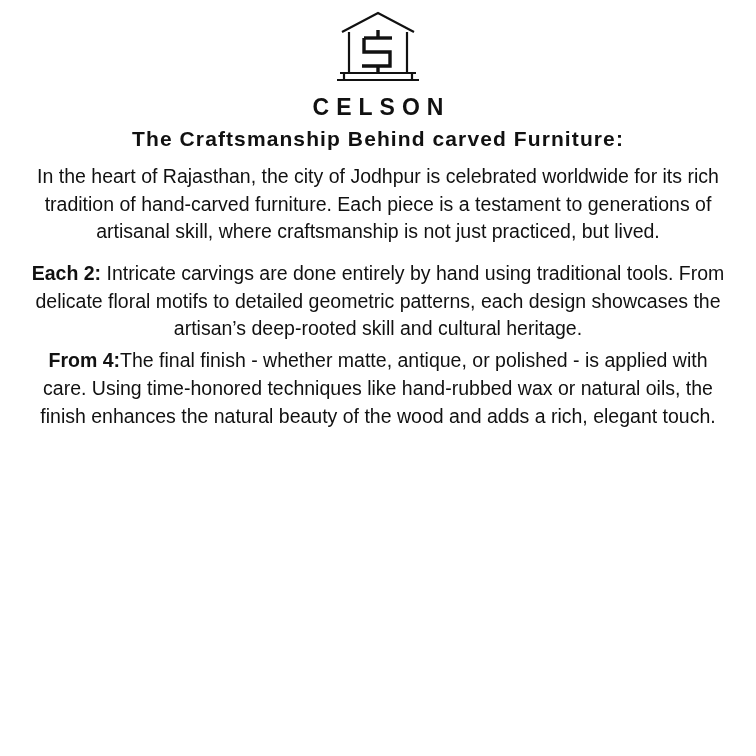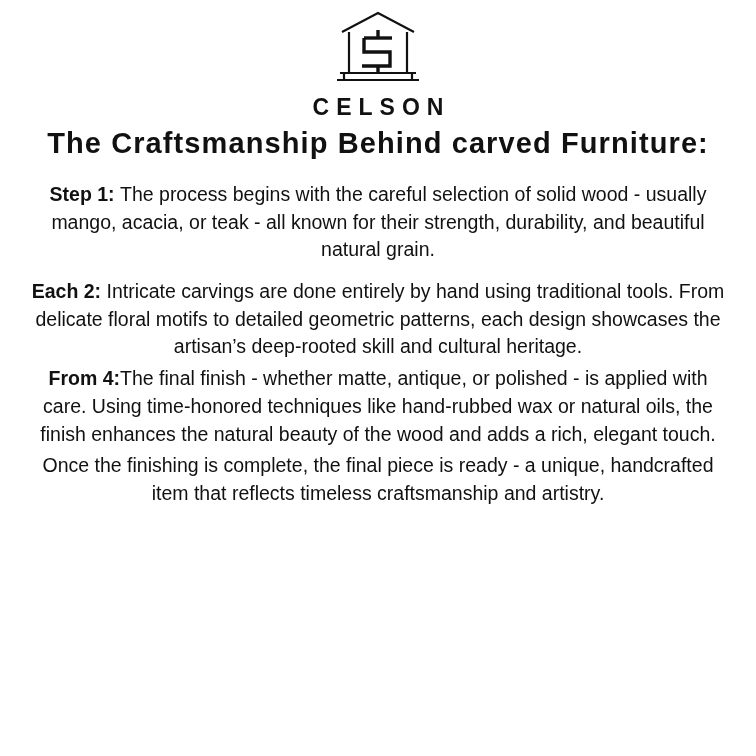--- a/index.html
+++ b/index.html
@@ -35,26 +35,26 @@
     font-size: 23px;
     font-weight: 700;
     letter-spacing: 7px;
     text-indent: 7px;
     color: #111111;
     margin-top: 4px;
     margin-bottom: 6px;
     text-align: center;
   }
   .headline {
-    font-size: 29px;
+    font-size: 21px;
     font-weight: 700;
     letter-spacing: 1.1px;
     color: #111111;
     text-align: center;
-    margin-bottom: 21px;
+    margin-bottom: 12px;
     width: 100%;
   }
   .para {
     font-size: 19.5px;
     line-height: 1.42;
     text-align: center;
     color: #111111;
     width: 706px;
     margin: 0 0 14px 0;
   }
@@ -87,31 +87,28 @@
         <path d="M46 20 L46 28"></path>
         <path d="M46 56 L46 64"></path>
       </g>
     </svg>
   </div>
 
   <div class="brand">CELSON</div>
 
   <div class="headline">The Craftsmanship Behind carved Furniture:</div>
 
+  <p class="para">
+    <span>In the heart of Rajasthan, the city of Jodhpur is celebrated worldwide for its rich tradition of hand-carved furniture. Each piece is a testament to generations of artisanal skill, where craftsmanship is not just practiced, but lived.</span>
+  </p>
 
-  <p class="para">
-    <b>Step 1: </b><span> The process begins with the careful selection of solid wood - usually mango, acacia, or teak - all known for their strength, durability, and beautiful natural grain.</span>
-  </p>
 
   <p class="para tight">
     <b>Each 2: </b><span>Intricate carvings are done entirely by hand using traditional tools. From delicate floral motifs to detailed geometric patterns, each design showcases the artisan’s deep-rooted skill and cultural heritage.</span>
   </p>
 
 
   <p class="para tight">
     <b>From 4:</b><span>The final finish - whether matte, antique, or polished - is applied with care. Using time-honored techniques like hand-rubbed wax or natural oils, the finish enhances the natural beauty of the wood and adds a rich, elegant touch.</span>
   </p>
 
-  <p class="para">
-    <span>Once the finishing is complete, the final piece is ready - a unique, handcrafted item that reflects timeless craftsmanship and artistry.</span>
-  </p>
 
 </div>
 
 </body></html>

